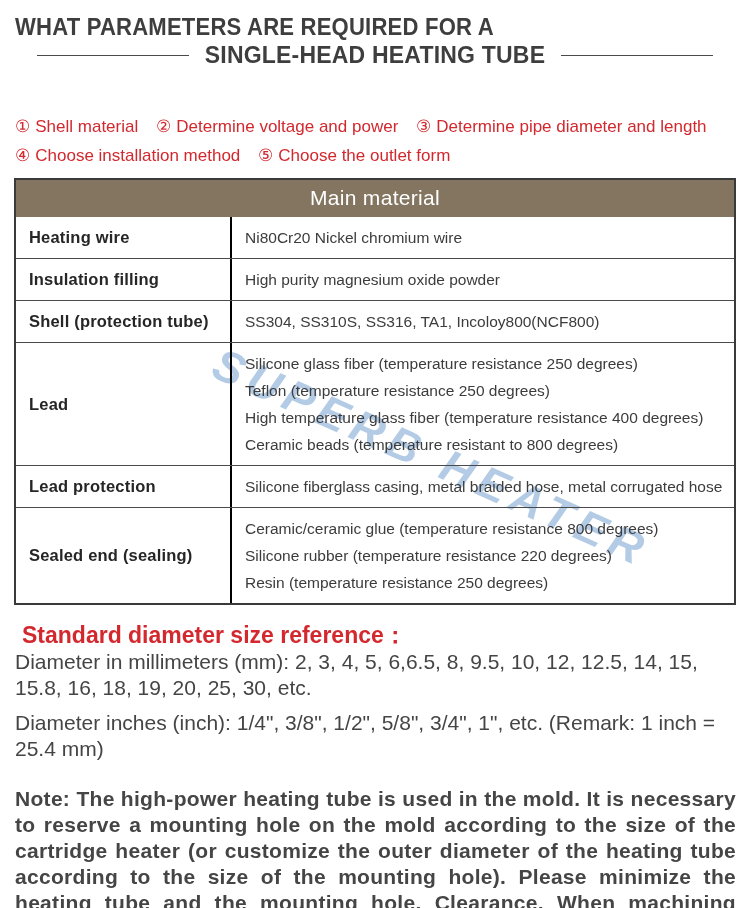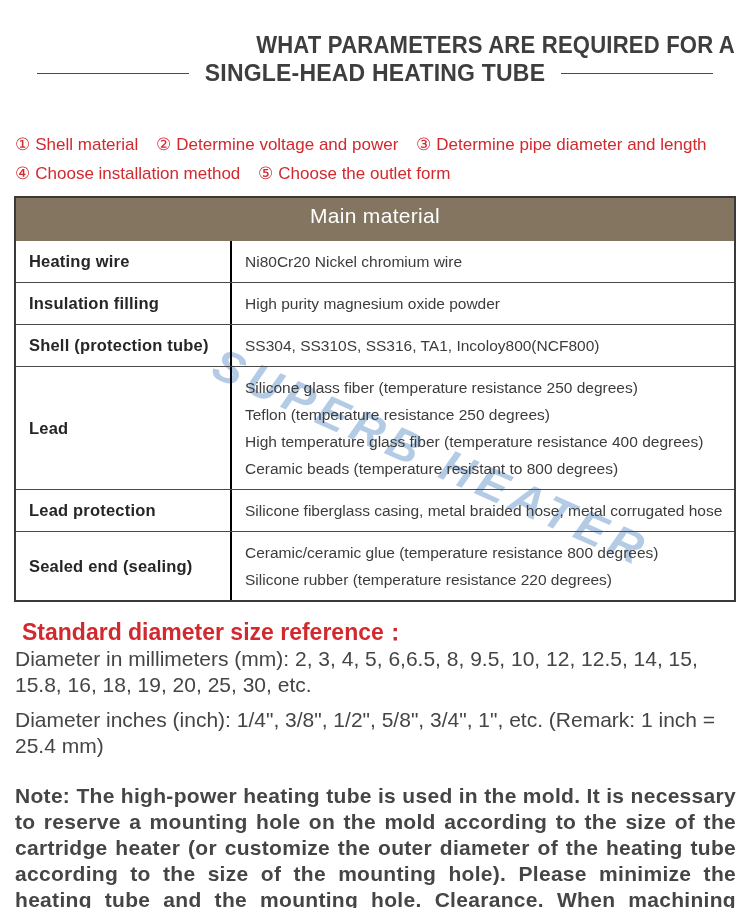--- a/index.html
+++ b/index.html
@@ -8,21 +8,21 @@
     z-index: 0;
     width: 750px;
     height: 908px;
     background: #ffffff;
     font-family: "Liberation Sans", sans-serif;
     overflow: hidden;
     box-sizing: border-box;
   }
 
   
-  .title-wrap { padding-top: 31px; text-align: right; color: #3e3e3e; }
+  .title-wrap { padding-top: 13px; text-align: left; color: #3e3e3e; }
   .title-line1 {
     font-size: 23px; font-weight: 700; letter-spacing: 0.2px;
     line-height: 28px; transform: scaleX(0.96);
   }
   .title-line2-row {
     display: flex; align-items: center; gap: 16px;
     margin: 0 37px; height: 28px;
   }
   .rule { flex: 1; height: 1px; background: #4a4a4a; }
   .title-line2 { font-size: 23px; font-weight: 700; letter-spacing: 0.2px; white-space: nowrap; }
@@ -44,21 +44,21 @@
     border: 2px solid #3a3a3a;
     background: transparent;
   }
   .thead {
     background: #847560;
     color: #ffffff;
     text-align: center;
     font-size: 21px;
     font-weight: 400;
     letter-spacing: 0.3px;
-    padding: 6px 0 13px 0;
+    padding: 6px 0 7px 0;
   }
   .trow {
     display: grid;
     grid-template-columns: 216px 1fr;
     border-top: 1px solid #4a4a4a;
   }
   .tlabel {
     font-weight: 700;
     font-size: 16.5px;
     color: #262626;
@@ -186,20 +186,21 @@
       <div class="tvalue">
         <div>Silicone fiberglass casing, metal braided hose, metal corrugated hose</div>
       </div>
     </div>
 
     <div class="trow">
       <div class="tlabel">Sealed end (sealing)</div>
       <div class="tvalue">
         <div>Ceramic/ceramic glue (temperature resistance 800 degrees)</div>
         <div>Silicone rubber (temperature resistance 220 degrees)</div>
+        <div>Resin (temperature resistance 250 degrees)</div>
       </div>
     </div>
   </div>
 
   <div class="section-heading">Standard diameter size reference：</div>
   <div class="para mm">Diameter in millimeters (mm): 2, 3, 4, 5, 6,6.5, 8, 9.5, 10, 12, 12.5, 14, 15, 15.8, 16, 18, 19, 20, 25, 30, etc.</div>
   <div class="para inch">Diameter inches (inch): 1/4", 3/8", 1/2", 5/8", 3/4", 1", etc. (Remark: 1 inch = 25.4 mm)</div>
   <div class="para note">Note: The high-power heating tube is used in the mold. It is necessary to reserve a mounting hole on the mold according to the size of the cartridge heater (or customize the outer diameter of the heating tube according to the size of the mounting hole). Please minimize the heating tube and the mounting hole. Clearance. When machining mounting holes, the unilateral clearance is recommended to be within 0.05mm.</div>
 
 </div>

